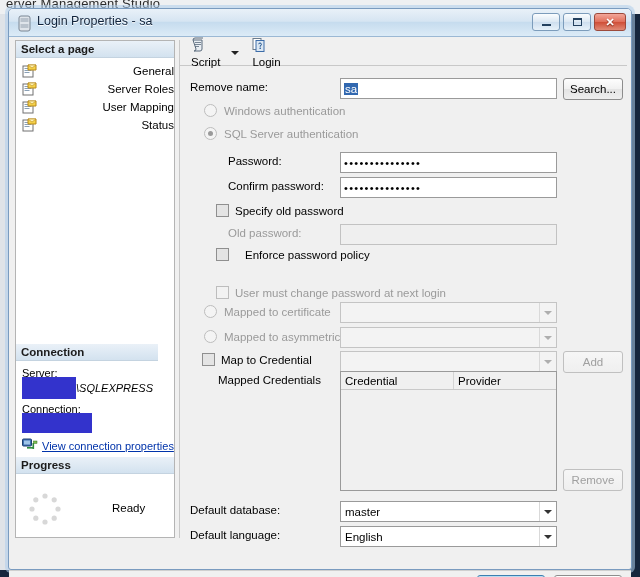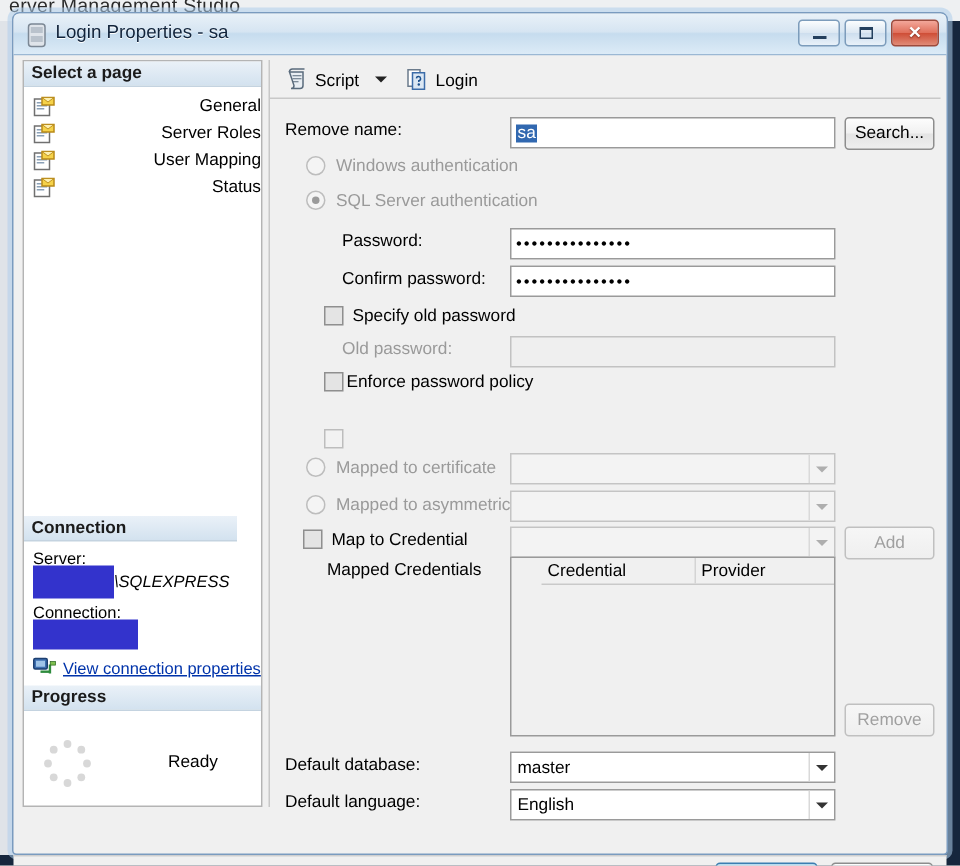--- a/index.html
+++ b/index.html
@@ -105,21 +105,21 @@
   .rightpane{
     position:absolute; left:170px; top:2px; width:448px; height:498px;
     background:#f0f0f0;
     border-left:1px solid #c8c8c8;
   }
   .toolbar{
     position:absolute; left:0; top:0; width:447px; height:26px;
     display:flex; align-items:center; padding-left:8px; gap:4px;
     border-bottom:1px solid #c8c8c8;
   }
-  .tb-item{ display:flex; align-items:flex-end; gap:4px; padding:2px 3px; }
+  .tb-item{ display:flex; align-items:flex-start; gap:4px; padding:2px 3px;flex-direction:column; }
   .tb-label{ font-size:11.5px; color:#000; }
   .tb-caret{
     width:0;height:0;border-left:4px solid transparent;border-right:4px solid transparent;
     border-top:4px solid #222; margin:0 6px 0 4px;
   }
 
   .form{ position:absolute; left:0; top:27px; width:447px; height:470px; }
 
   .row{ position:absolute; display:flex; align-items:center; }
   .lbl{ font-size:11.5px; color:#000; white-space:nowrap; }
@@ -170,21 +170,21 @@
   .radio{
     width:13px; height:13px; border-radius:50%; border:1px solid #bdbdbd;
     background:#f4f4f4; flex:0 0 13px; position:relative;
   }
   .radio.on::after{
     content:""; position:absolute; left:3px; top:3px; width:5px; height:5px;
     border-radius:50%; background:#9a9a9a;
   }
 
   .listbox{
-    position:absolute; border:1px solid #9a9a9a; background:#f0f0f0;padding-left:20px;
+    position:absolute; border:1px solid #9a9a9a; background:#f0f0f0;
   }
   .list-head{
     height:18px; display:flex; border-bottom:1px solid #c9c9c9; background:#f0f0f0;
   }
   .lh-cell{
     font-size:11.5px; color:#000; padding-left:4px; line-height:18px;
     border-right:1px solid #d4d4d4;
   }
 
   .footer{
@@ -389,26 +389,27 @@
             <span class="lbl">Specify old password</span>
           </div>
 
           <div class="row" style="left:48px; top:160px;">
             <span class="lbl dis">Old password:</span>
           </div>
           <div class="tbox dis" style="position:absolute;left:160px;top:157px;width:217px;">
             <span></span>
           </div>
 
-          <div class="row" style="left:36px; top:181px; gap:2px;">
+          <div class="row" style="left:36px; top:181px; gap:16px;">
             <span class="cbox shaded"></span>
             <span class="lbl">Enforce password policy</span>
           </div>
           <div class="row" style="left:36px; top:219px; gap:6px;">
             <span class="cbox dis"></span>
+            <span class="lbl dis">User must change password at next login</span>
           </div>
 
           <div class="row" style="left:24px; top:238px; gap:7px;">
             <span class="radio"></span>
             <span class="lbl dis">Mapped to certificate</span>
           </div>
           <div class="combo dis" style="position:absolute;left:160px;top:235px;width:217px;">
             <span></span>
             <span class="arrow-box">
                 <span class="carrow"></span>

